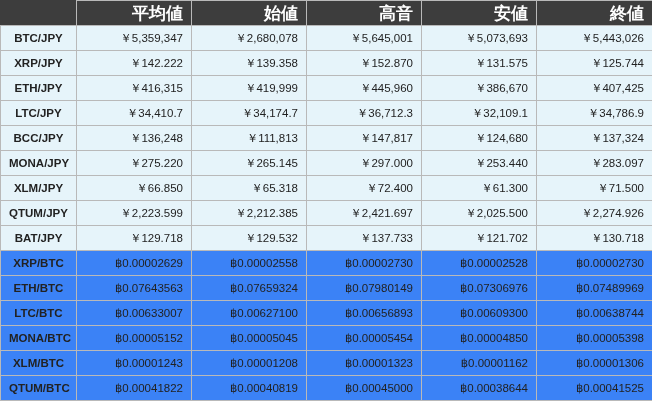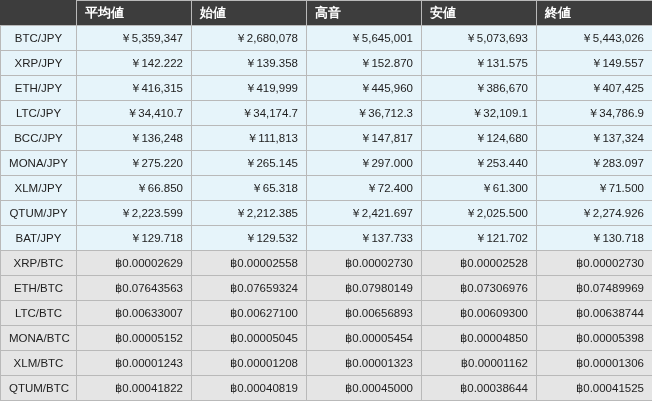--- a/index.html
+++ b/index.html
@@ -26,43 +26,43 @@
     height: 25px;
     padding: 0 8px;
     box-sizing: border-box;
     white-space: nowrap;
     overflow: hidden;
   }
   thead th {
     background: #3d3d3d;
     color: #ffffff;
     font-weight: bold;
-    text-align: left;
-    font-size: 13px;
+    text-align: right;
+    font-size: 17px;
     margin-left: 24px;
   }
   thead th.corner {
     background: #3d3d3d;
     border-left: 1px solid #3d3d3d;
     border-top: 1px solid #3d3d3d;
   }
   tbody td.pair {
     text-align: center;
-    font-weight: normal;
+    font-weight: bold;
     font-size: 11.5px;
   }
   tbody td.val {
     text-align: right;
     font-size: 11.5px;
   }
   tr.jpy td {
     background: #e6f4fa;
   }
   tr.btc td {
-    background: #e5e5e5;
+    background: #3b82f6;
   }
 </style>
 </head>
 <body>
 
 <table class="rates">
   <colgroup>
     <col style="width:76px">
     <col style="width:115px">
     <col style="width:115px">
@@ -88,21 +88,21 @@
         <td class="val">￥5,645,001</td>
         <td class="val">￥5,073,693</td>
         <td class="val">￥5,443,026</td>
       </tr>
       <tr class="jpy">
         <td class="pair">XRP/JPY</td>
         <td class="val">￥142.222</td>
         <td class="val">￥139.358</td>
         <td class="val">￥152.870</td>
         <td class="val">￥131.575</td>
-        <td class="val">￥149.557</td>
+        <td class="val">￥125.744</td>
       </tr>
       <tr class="jpy">
         <td class="pair">ETH/JPY</td>
         <td class="val">￥416,315</td>
         <td class="val">￥419,999</td>
         <td class="val">￥445,960</td>
         <td class="val">￥386,670</td>
         <td class="val">￥407,425</td>
       </tr>
       <tr class="jpy">

